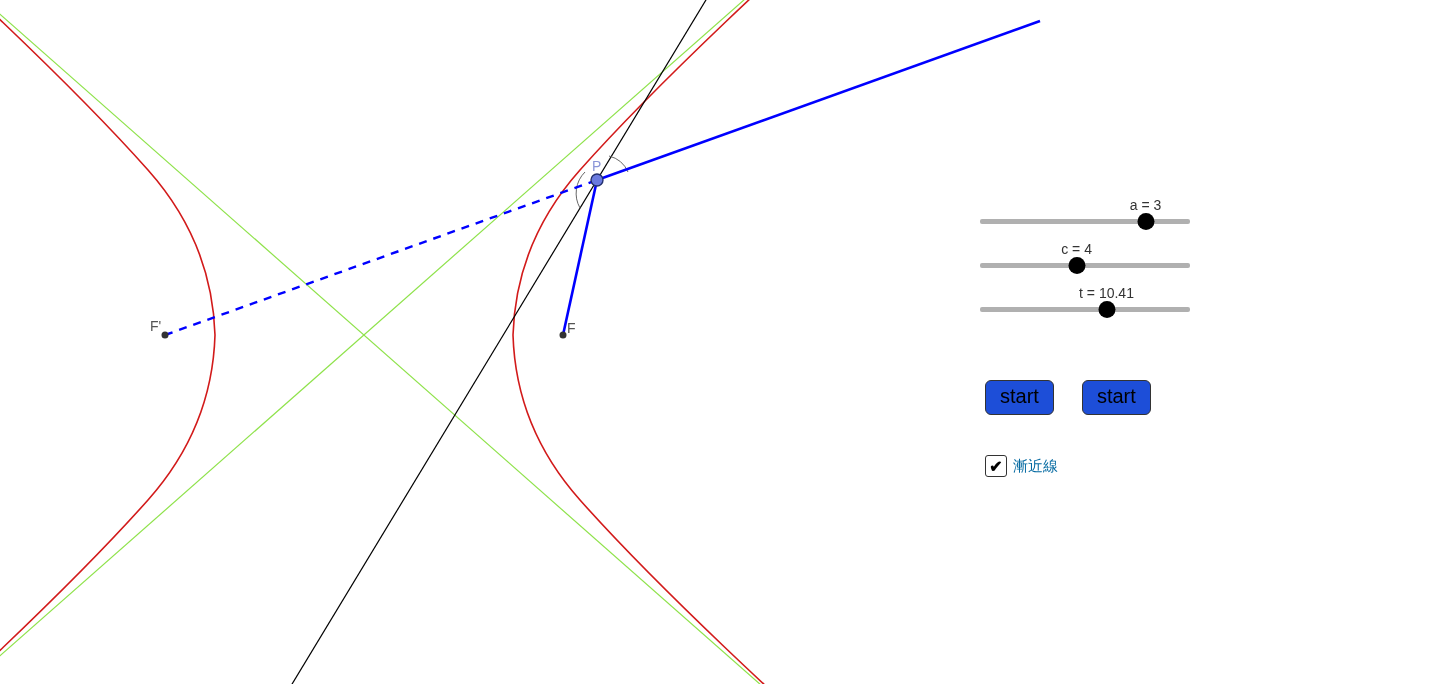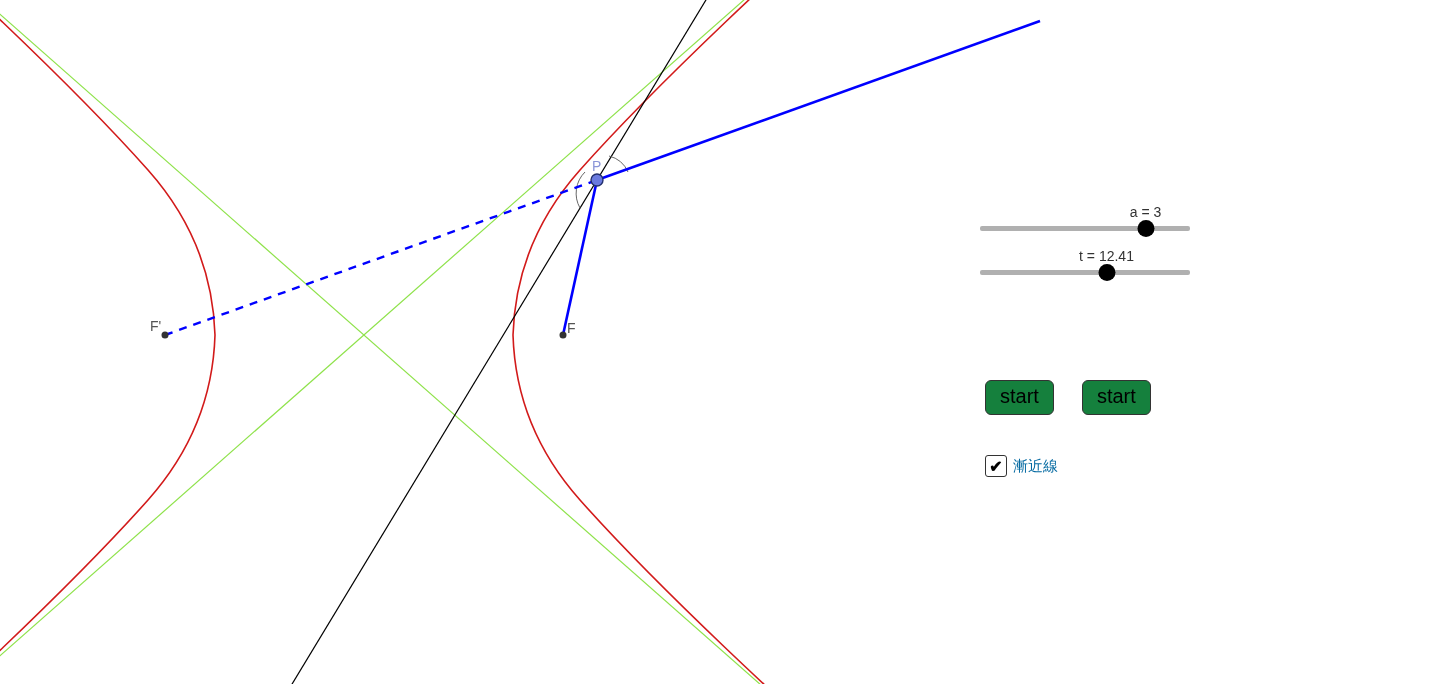--- a/index.html
+++ b/index.html
@@ -19,21 +19,21 @@
   }
   .point-label {
     position: absolute;
     font-size: 14px;
     color: #555;
     user-select: none;
   }
   .controls {
     position: absolute;
     left: 980px;
-    top: 204px;
+    top: 197px;
     width: 230px;
   }
   .slider-block {
     position: relative;
     height: 44px;
   }
   .slider-label {
     position: absolute;
     font-size: 14px;
     color: #333;
@@ -65,21 +65,21 @@
     left: 985px;
     top: 380px;
     display: flex;
     gap: 28px;
   }
   .btn {
     border: 1.5px solid #333;
     border-radius: 6px;
     padding: 4px 14px 6px 14px;
     font-size: 20px;
-    background: #15803d;
+    background: #1d4ed8;
     cursor: pointer;
     user-select: none;
   }
   .checkbox-row {
     position: absolute;
     left: 985px;
     top: 455px;
     display: flex;
     align-items: center;
     gap: 6px;
@@ -144,23 +144,28 @@
 <div class="point-label" style="left:592px; top:158px; color:#8a95d8;">P</div>
 
 <div class="controls">
 
   <div class="slider-block">
     <div class="slider-label" style="left:72%;">a = 3</div>
     <div class="slider-track"></div>
     <div class="slider-handle" style="left:72%;"></div>
   </div>
 
+  <div class="slider-block">
+    <div class="slider-label" style="left:42%;">c = 4</div>
+    <div class="slider-track"></div>
+    <div class="slider-handle" style="left:42%;"></div>
+  </div>
 
   <div class="slider-block">
-    <div class="slider-label" style="left:55%;">t = 12.41</div>
+    <div class="slider-label" style="left:55%;">t = 10.41</div>
     <div class="slider-track"></div>
     <div class="slider-handle" style="left:55%;"></div>
   </div>
 
 </div>
 
 <div class="btn-row">
   <div class="btn">start</div>
   <div class="btn">start</div>
 </div>

